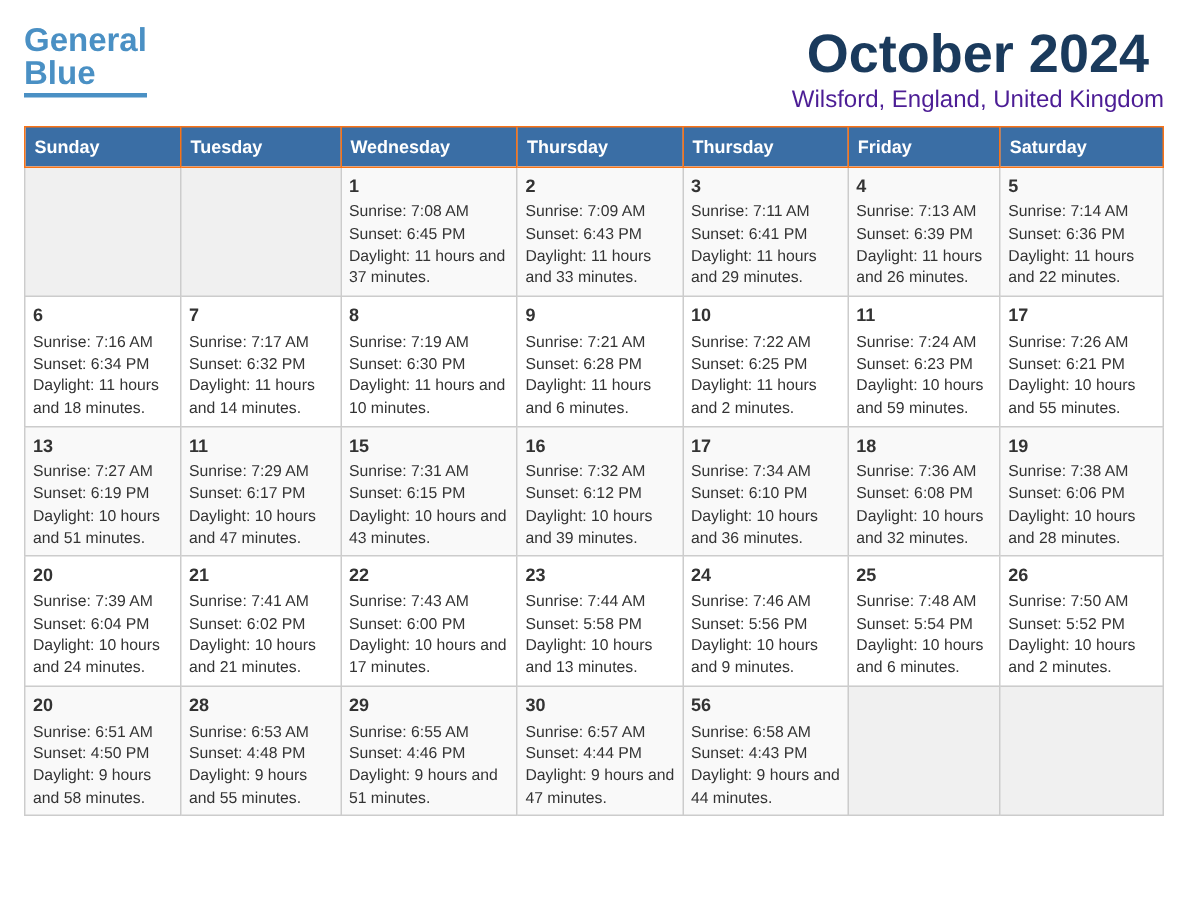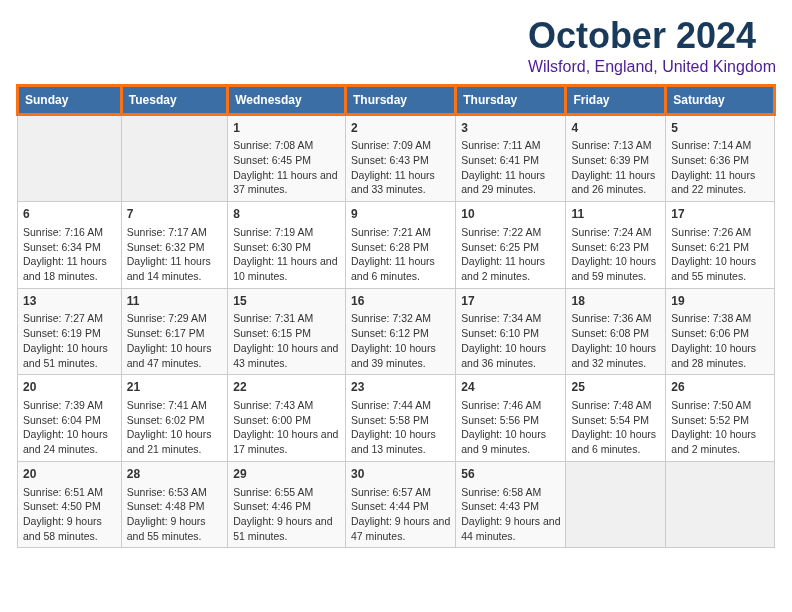--- a/index.html
+++ b/index.html
@@ -31,21 +31,21 @@
       color: #4a90c4;
     }
     .logo-underline {
       display: block;
       width: 100%;
       height: 3px;
       background: #4a90c4;
       margin-top: 2px;
     }
     .title-area {
-      text-align: left;
+      text-align: center;
     }
     .month-title {
       font-size: 36px;
       font-weight: bold;
       color: #1a3a5c;
       line-height: 1.1;
     }
     .location {
       font-size: 16px;
       color: #4c1d95;
@@ -56,21 +56,21 @@
       border-collapse: collapse;
       font-size: 11px;
     }
     thead tr th {
       background: #3a6ea5;
       color: #fff;
       text-align: left;
       padding: 6px 6px;
       font-size: 12px;
       font-weight: bold;
-      border: 3px solid #f97316;
+      border: 1px solid #f97316;
       margin-left: 12px;
     }
     tbody tr td {
       border: 1px solid #ccc;
       vertical-align: top;
       padding: 4px 5px;
       height: 80px;
       background: #fff;
       color: #333;
       font-size: 10.5px;
@@ -87,20 +87,24 @@
     }
     .empty-cell {
       background: #f0f0f0 !important;
     }
   </style>
 </head>
 <body>
 
 <div class="header-area">
   <div class="logo">
+    <div class="logo-text">
+      <span>General</span><br>
+      <span style="color:#4a90c4;">Blue</span>
+    </div>
     <span class="logo-underline"></span>
   </div>
   <div class="title-area">
     <div class="month-title">October 2024</div>
     <div class="location">Wilsford, England, United Kingdom</div>
   </div>
 </div>
 
 <table>
   <thead>

